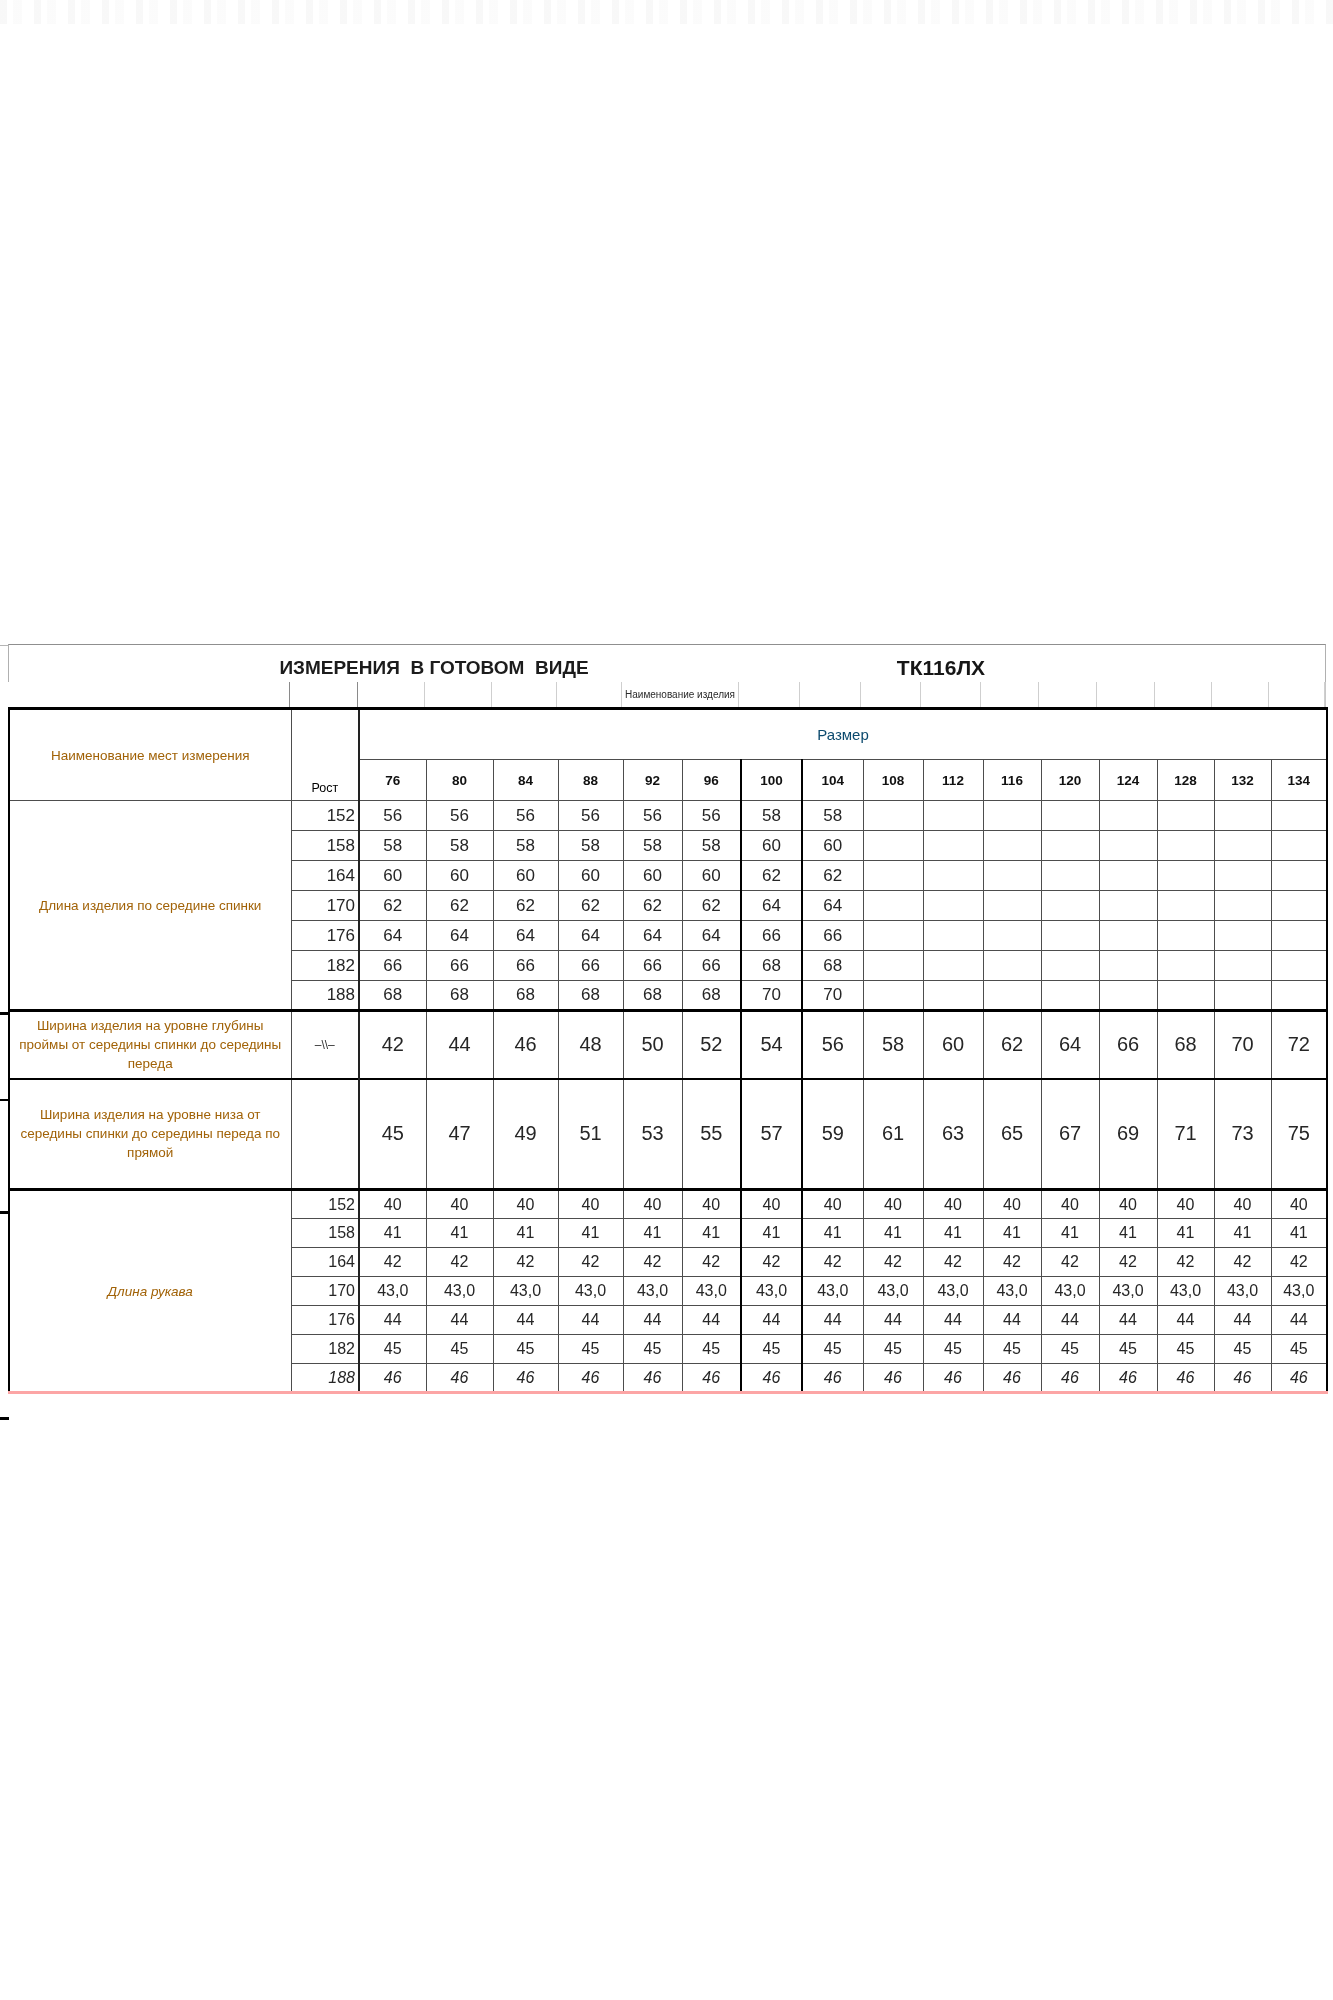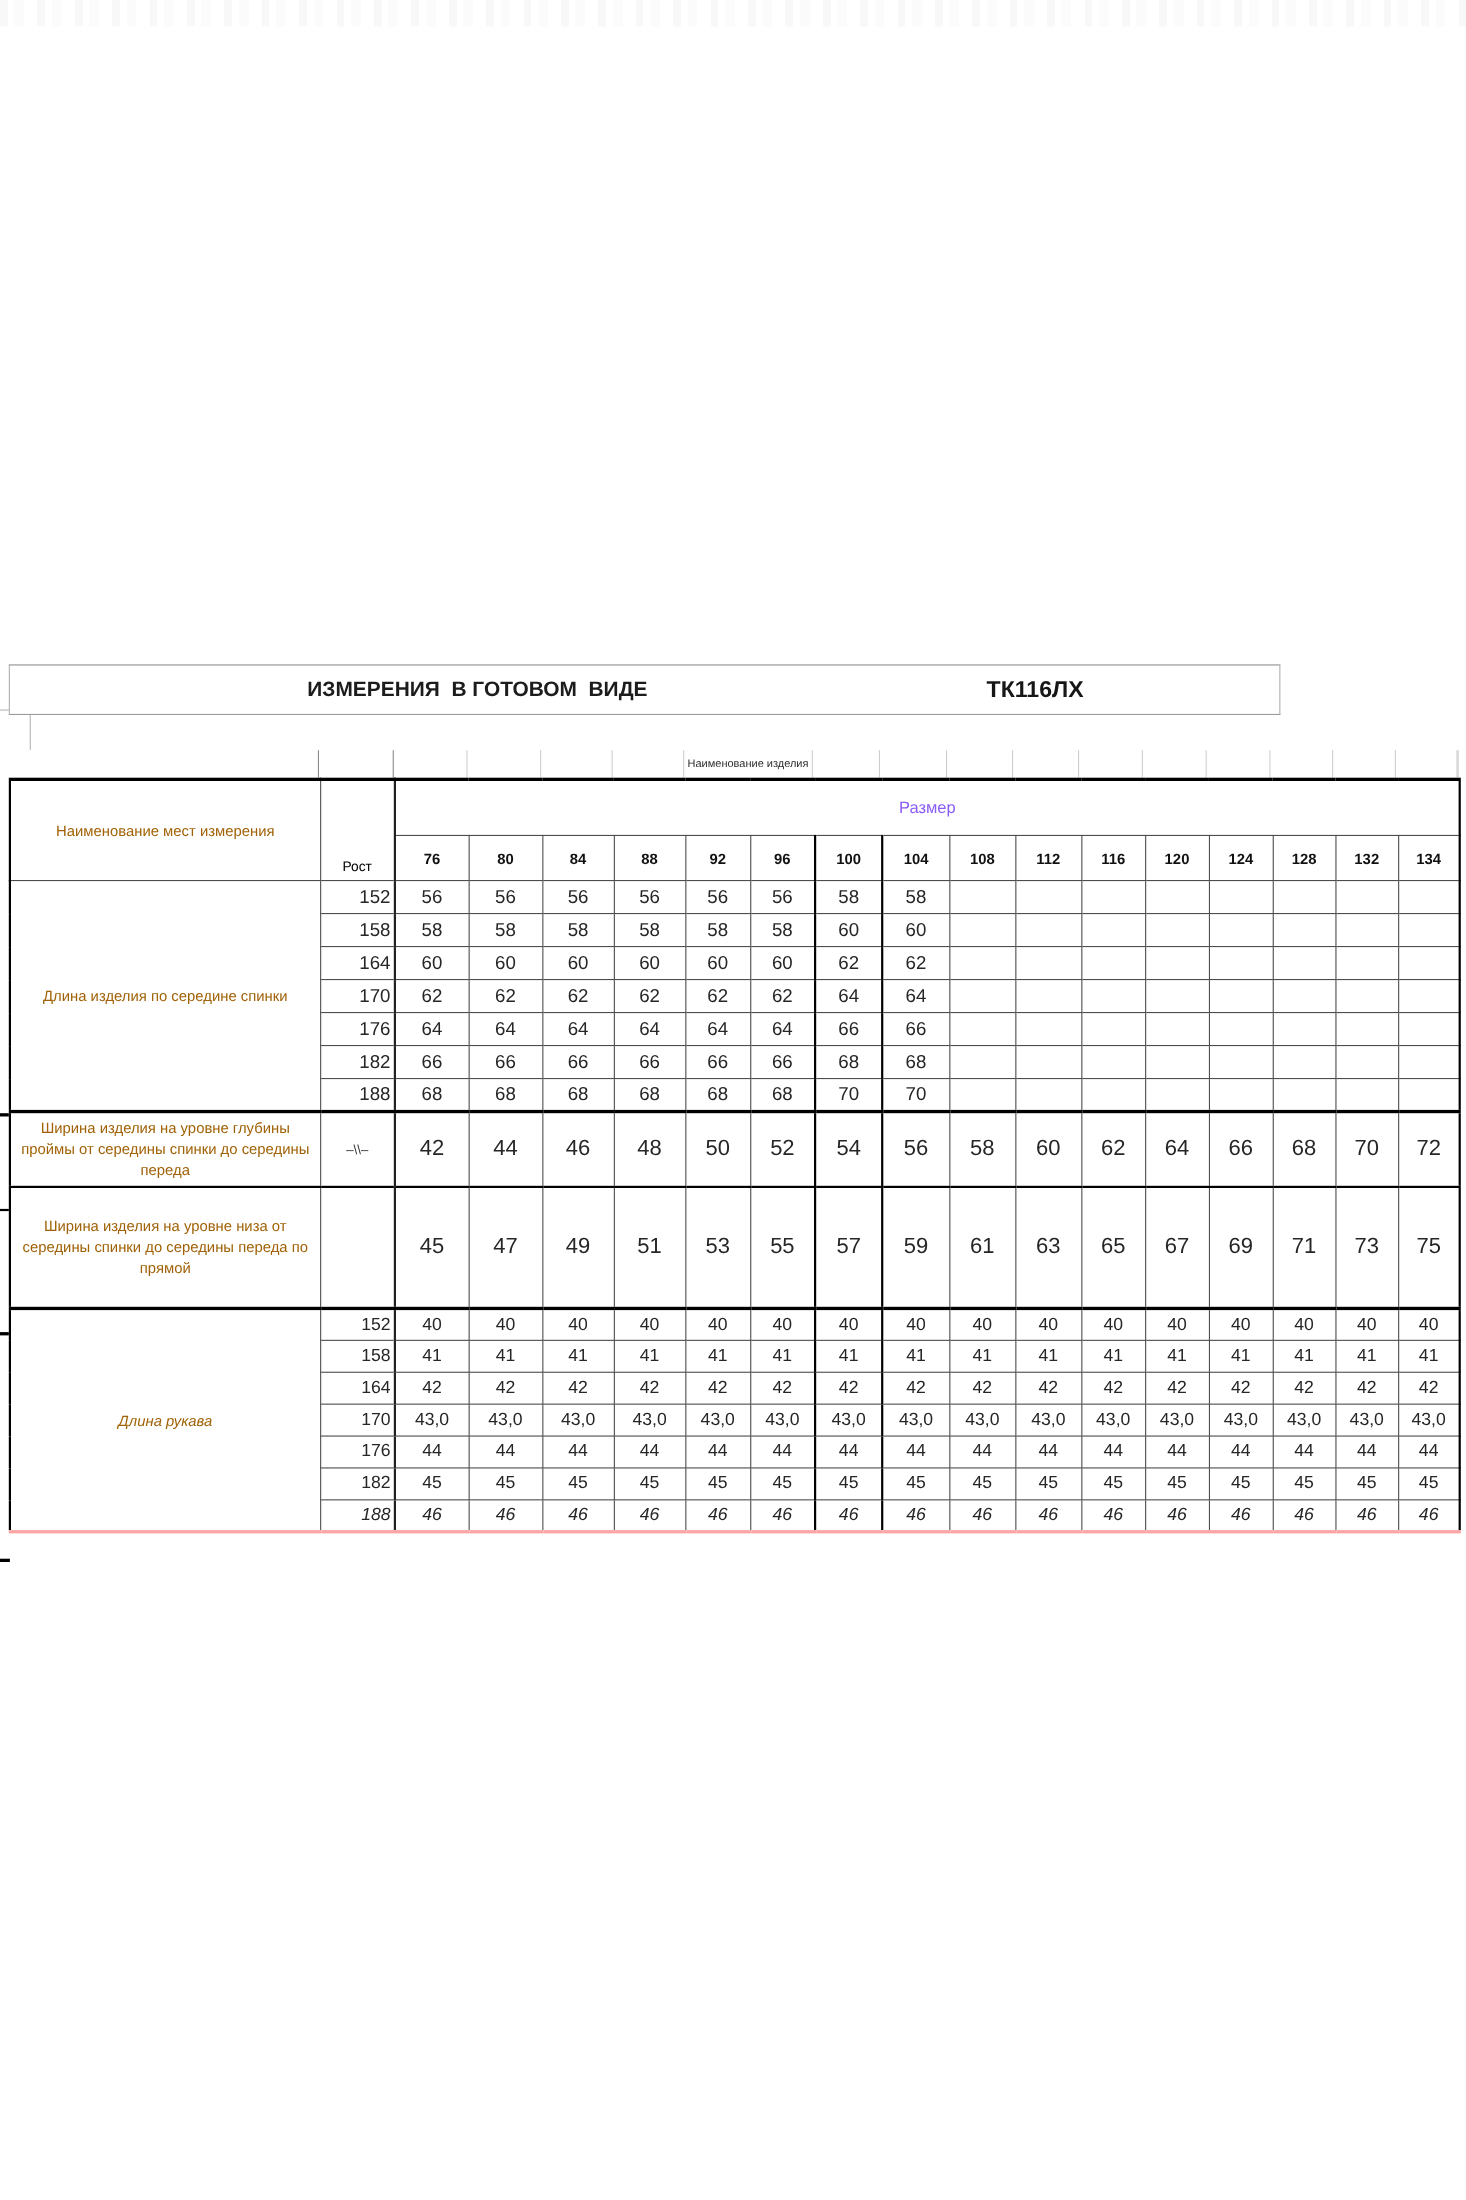--- a/index.html
+++ b/index.html
@@ -6,21 +6,21 @@
   html,body { background:#ffffff; }
   .page { position:relative; width:1333px; height:2000px; background:#fff;
           font-family:"Liberation Sans", sans-serif; color:#262626; overflow:hidden; }
 
   .top-ghost { position:absolute; left:0; top:0; width:1333px; height:24px; opacity:.5;
     background:
       repeating-linear-gradient(90deg, rgba(120,120,120,.10) 0 7px, rgba(255,255,255,0) 7px 13px, rgba(150,150,150,.07) 13px 22px, rgba(255,255,255,0) 22px 34px);
   }
 
   
-  .title-row { position:absolute; left:8px; top:604px; width:1156px; height:46px;
+  .title-row { position:absolute; left:8px; top:644px; width:1318px; height:46px;
     border-top:1px solid #8f8f8f; border-bottom:1px solid #9a9a9a;
     border-left:1px solid #b0b0b0; border-right:1px solid #b0b0b0; background:#fff; }
   .corner-stub { position:absolute; left:0; top:645px; width:28px; height:37px;
     border-top:1px solid #b5b5b5; border-right:1px solid #b5b5b5; }
   .t-main-title { position:absolute; left:230px; top:0; width:390px; height:46px;
     display:flex; align-items:center; justify-content:center;
     font-size:19px; font-weight:700; color:#1c1c1c; white-space:pre; }
   .t-product { position:absolute; left:622px; top:0; width:240px; height:46px;
     display:flex; align-items:center; justify-content:center;
     font-size:21px; font-weight:700; color:#161616; }
@@ -40,21 +40,21 @@
   .stub { position:absolute; left:0; width:9px; background:#000; }
 
   
   table.t-main { position:absolute; left:8px; top:707px; width:1318px;
     border-collapse:collapse; table-layout:fixed; background:#fff;
     border:2px solid #000; border-top:3px solid #000; }
   .t-main td { border:1px solid #4d4d4d; padding:0; text-align:center;
     vertical-align:middle; color:#262626; overflow:hidden; }
 
   .t-main td.name-cell { font-size:13.5px; line-height:19px; color:#a16207; padding:0 6px; }
-  .t-main td.razmer { font-size:15px; color:#8b5cf6; }
+  .t-main td.razmer { font-size:15px; color:#0c4a6e; }
   .t-main td.rost-lbl { vertical-align:bottom; font-size:12.5px; padding-bottom:5px; color:#000000; }
   .t-main td.size-hdr { font-weight:700; font-size:13.5px; color:#111; }
   .t-main td.rost-col { text-align:right; padding-right:3px; font-size:17px; }
   .t-main td.rost-sm  { font-size:16px; }
   .t-main td.v1 { font-size:17px; }
   .t-main td.v2 { font-size:20px; }
   .t-main td.v4 { font-size:16px; }
   .t-main td.dash { font-size:12px; text-align:center; padding-right:0; color:#333; }
   .t-main td.bl2 { border-left:2px solid #000; }
   .t-main td.bl15 { border-left:2px solid #222; }

